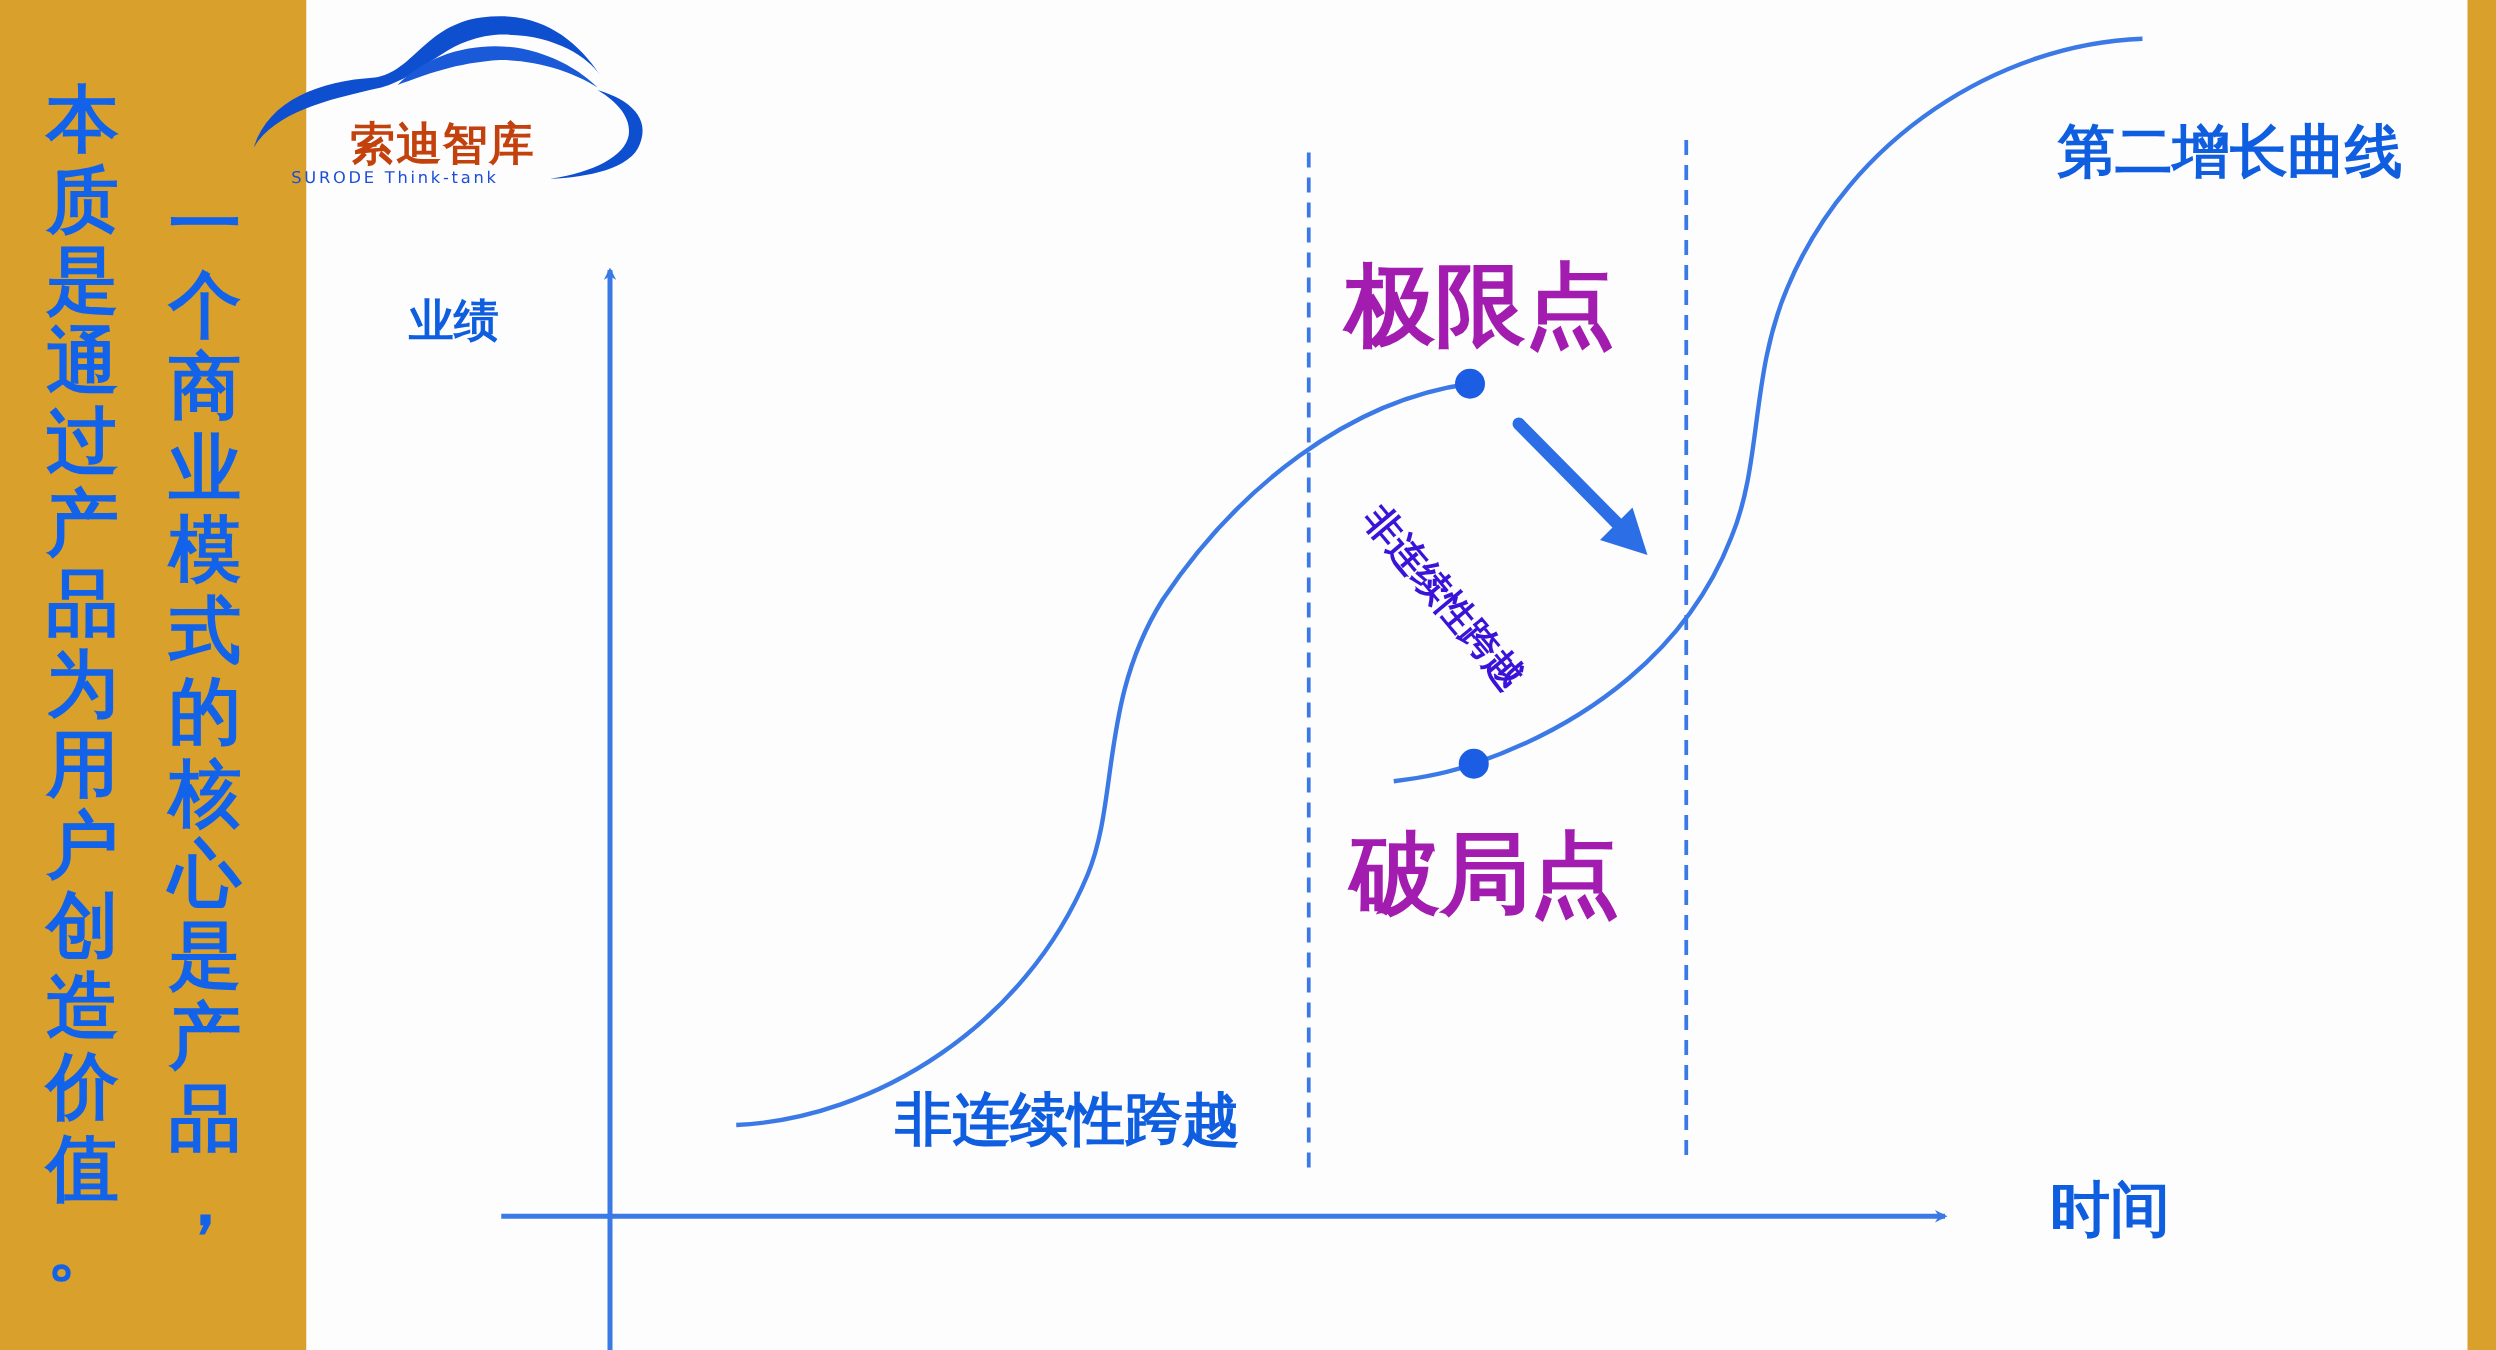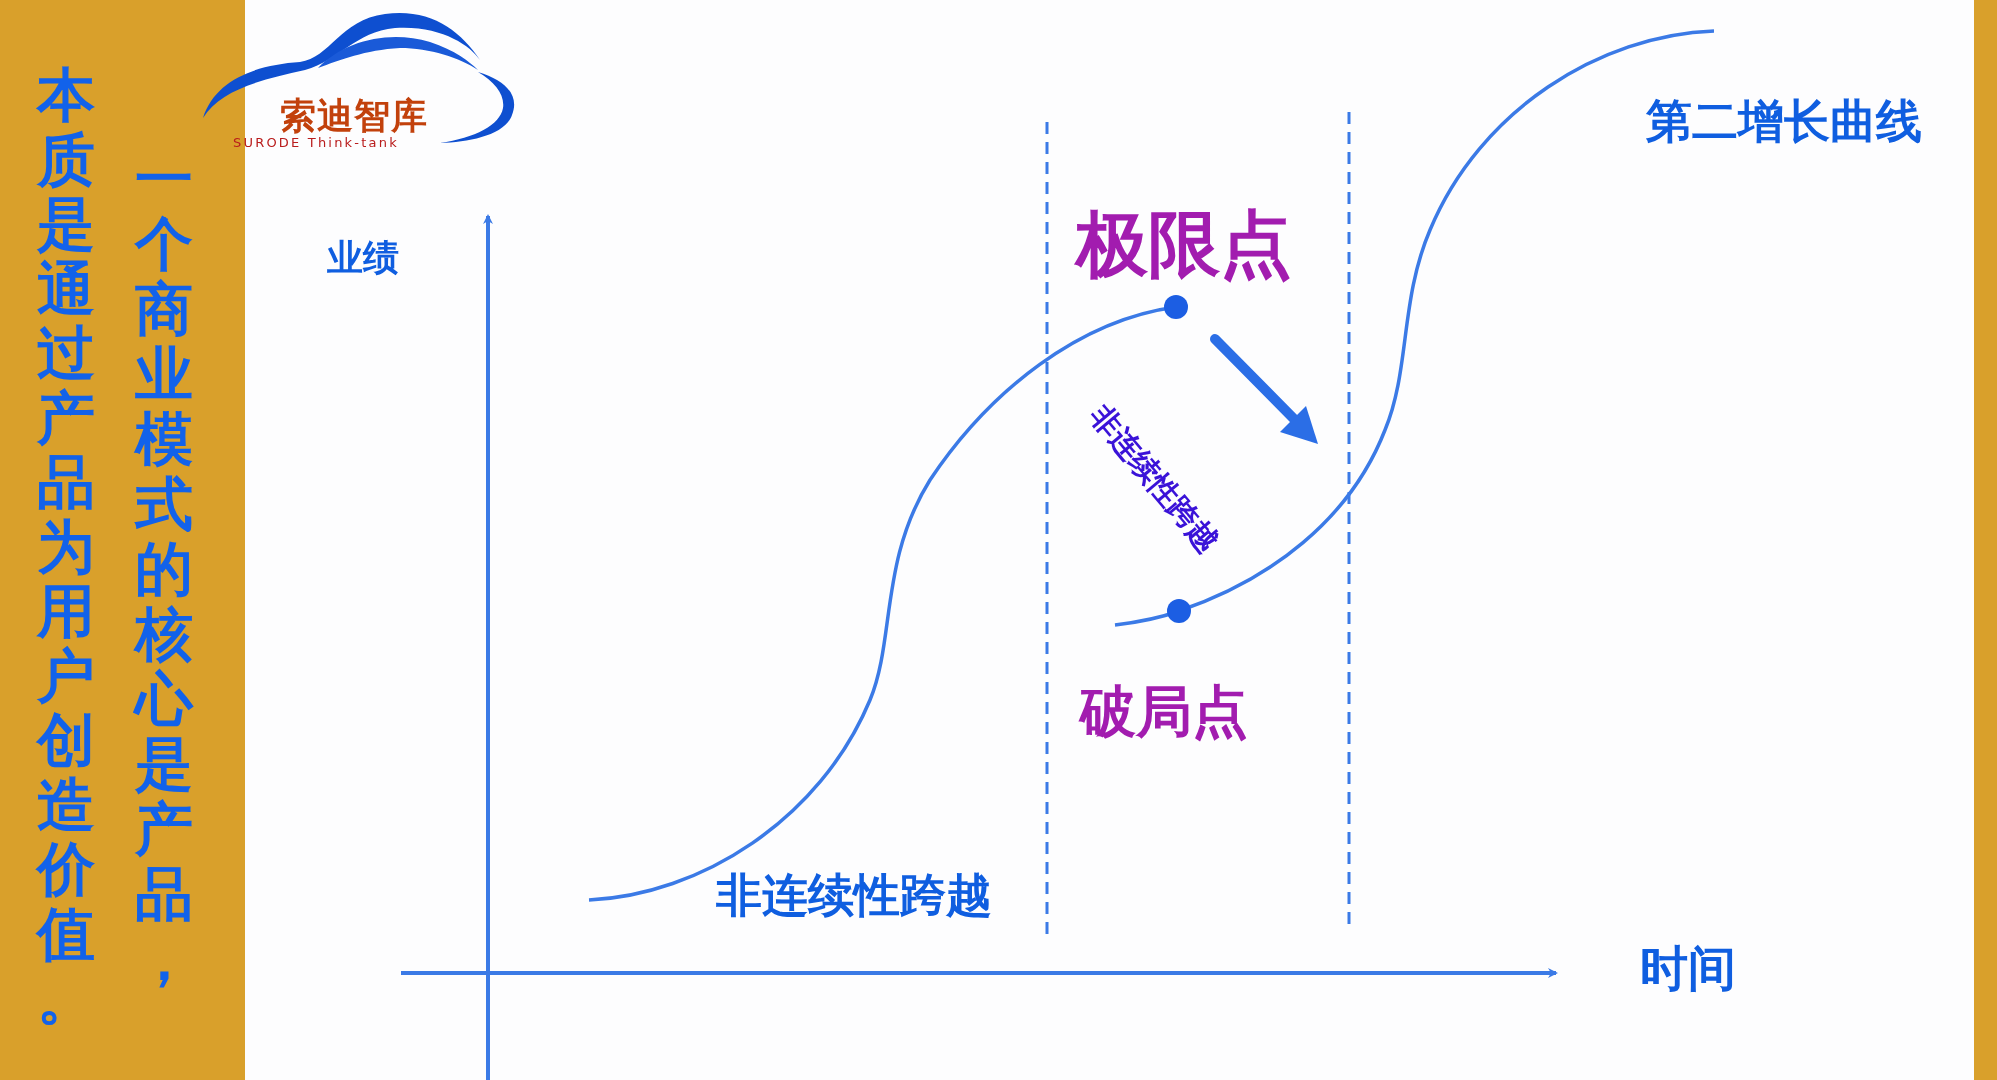--- a/index.html
+++ b/index.html
@@ -30,21 +30,21 @@
   .label {
     position: absolute; white-space: nowrap; font-weight: bold; line-height: 1; text-align: right;
   }
   .label-blue { color: #0f5ee0; }
   .label-pink { color: #a21caf; }
   .logo-cn {
     position: absolute; left: 280px; top: 98px; font-size: 36px; font-weight: bold;
     color: #c2410c; letter-spacing: 1px; white-space: nowrap; line-height: 1;
   }
   .logo-en {
-    position: absolute; left: 233px; top: 136px; font-size: 13px; color: #b91c1c;
+    position: absolute; left: 233px; top: 136px; font-size: 13px; color: #1d4ed8;
     font-family: "DejaVu Sans", sans-serif; letter-spacing: 2.2px; white-space: nowrap; line-height: 1;
   }
   .cross-label {
     position: absolute; left: 1108px; top: 400px; font-size: 30px; font-weight: bold;
     color: #3a12d8; white-space: nowrap; line-height: 1;
     transform: rotate(50deg); transform-origin: 0 0;
   }
 </style>
 </head>
 <body>
@@ -118,14 +118,14 @@
 </svg>
 
 <div class="logo-cn">索迪智库</div>
 <div class="logo-en">SURODE  Think-tank</div>
 
 <div class="label label-blue" style="left:327px; top:240px; font-size:36px;">业绩</div>
 <div class="label label-blue" style="left:1640px; top:944px; font-size:48px;">时间</div>
 <div class="label label-blue" style="left:716px; top:872px; font-size:46px;">非连续性跨越</div>
 <div class="label label-blue" style="left:1646px; top:98px; font-size:46px;">第二增长曲线</div>
 <div class="label label-pink" style="left:1076px; top:208px; font-size:72px;">极限点</div>
-<div class="label label-pink" style="left:1080px; top:684px; font-size:56px;">破局点</div>
+<div class="label label-pink" style="left:1080px; top:663px; font-size:72px;">破局点</div>
 <div class="cross-label">非连续性跨越</div>
 
 </body></html>

